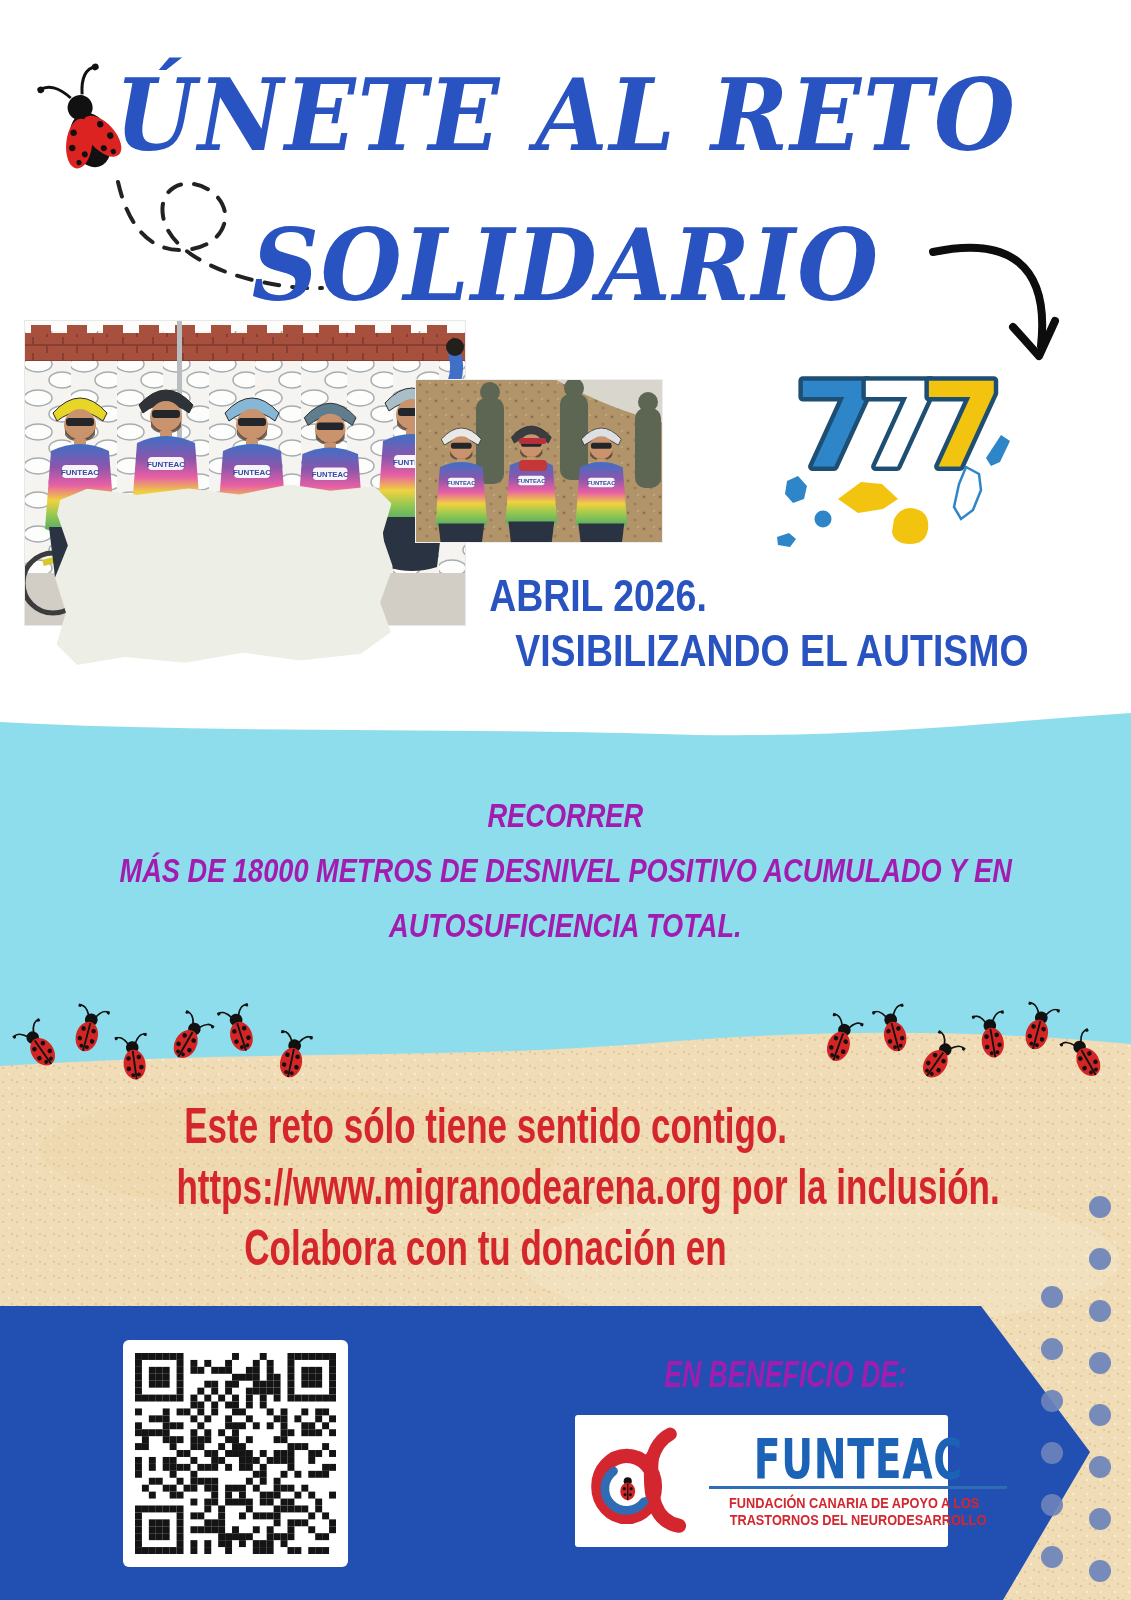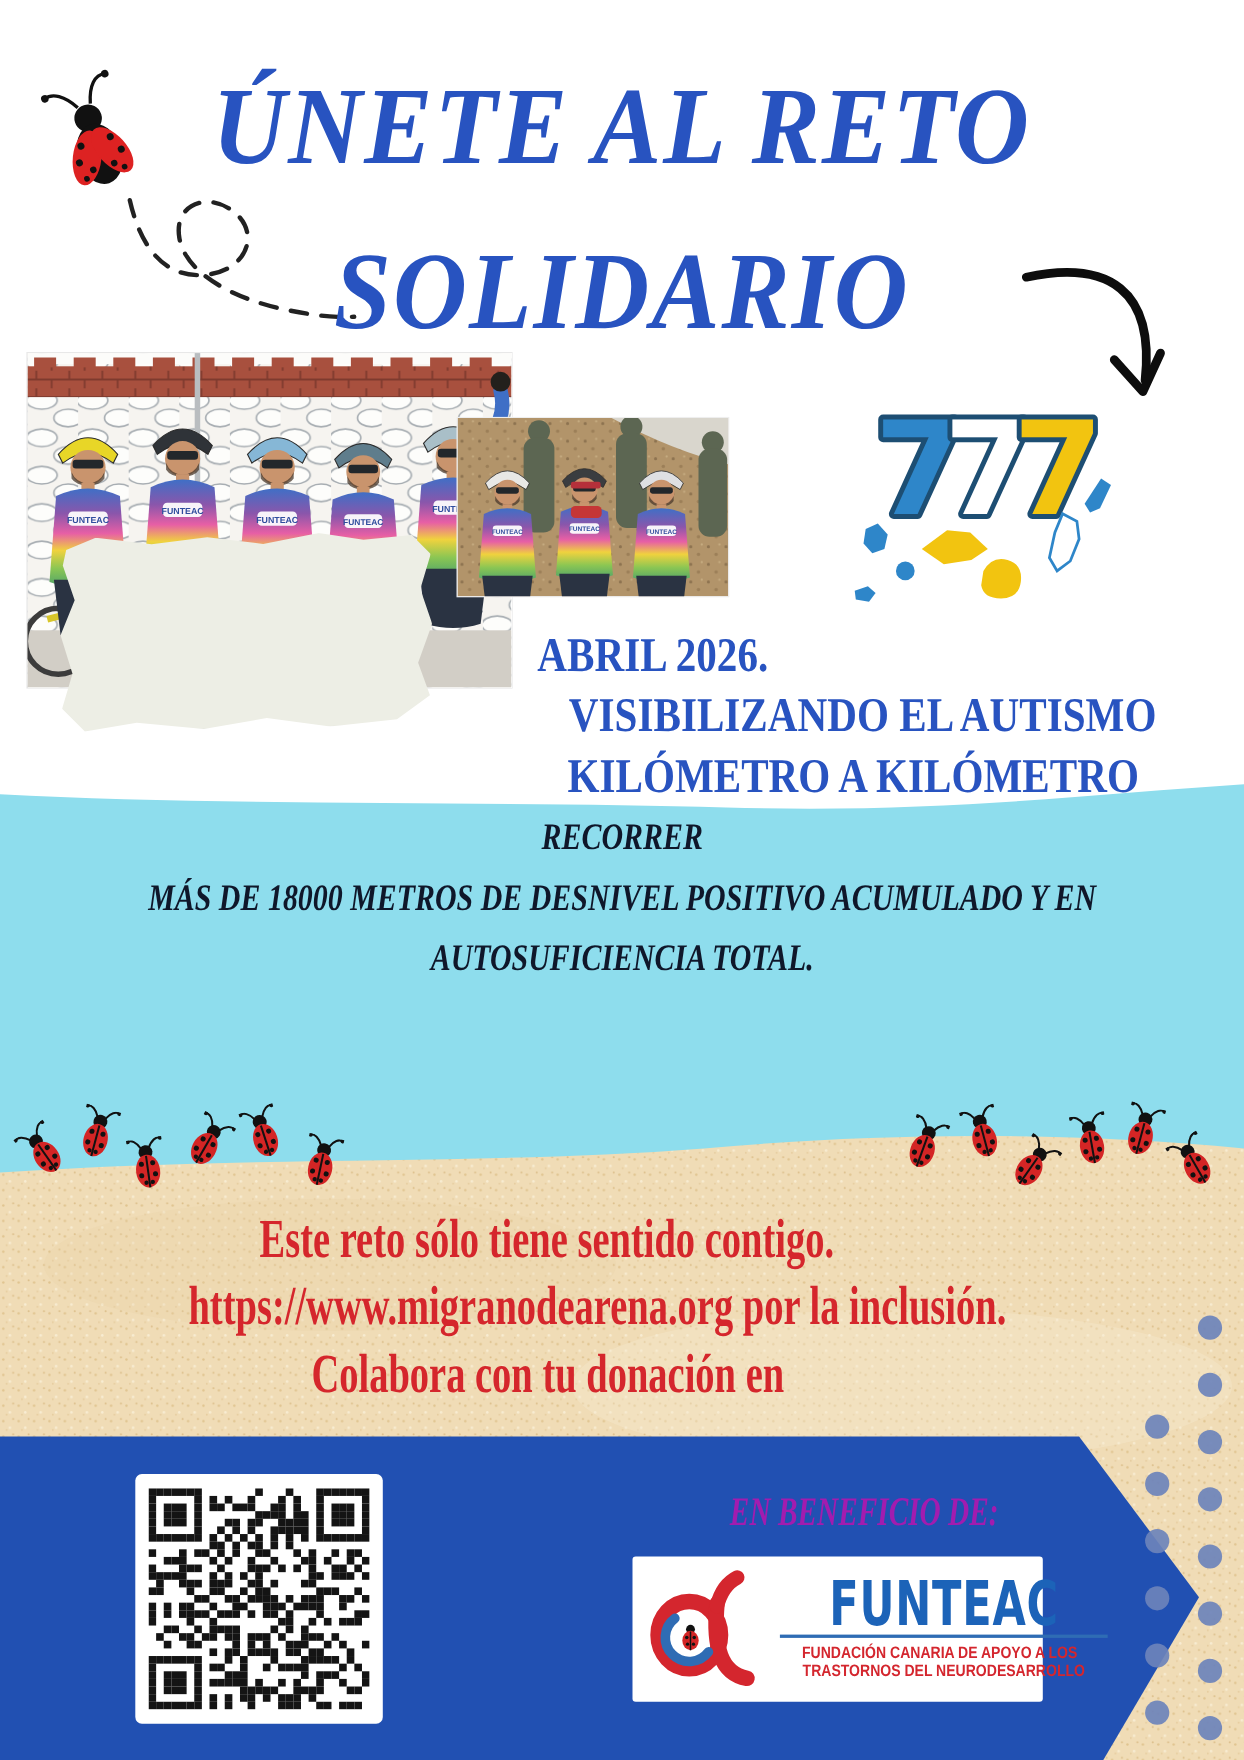--- a/index.html
+++ b/index.html
@@ -1,34 +1,34 @@
 <!DOCTYPE html>
 <html><head>
 <meta charset="utf-8">
 <style>
   html,body{margin:0;padding:0;background:#888;}
   .poster{position:relative;width:1131px;height:1600px;margin:0 auto;background:#ffffff;
           overflow:hidden;font-family:"Liberation Sans",sans-serif;}
   .abs{position:absolute;}
   svg{display:block;}
-  .line{display:block;white-space:nowrap;text-align:center;font-family:Liberation Serif, serif;}
+  .line{display:block;white-space:nowrap;text-align:center;}
   .sqz{display:inline-block;white-space:nowrap;}
   
   .title-block{left:0;top:40px;width:1131px;color:#2853c0;text-align:center;
                font:italic bold 100px "DejaVu Serif",serif;line-height:150px;letter-spacing:2px;z-index:7;}
   .title-block .sqz{transform:scaleX(.93);}
   .event-block{left:235px;top:568px;width:1131px;max-width:1131px;color:#2853c0;
                font:bold 44px "Liberation Sans",sans-serif;line-height:55px;z-index:7;width:1131px;left:0;}
   .event-block .line{text-align:left;}
   .event-block .sqz{transform:scaleX(.85);}
   .event-block{padding-left:470px;width:661px;box-sizing:border-box;}
-  .challenge-block{left:0;top:734px;width:1131px;color:#0f172a;
+  .challenge-block{left:0;top:788px;width:1131px;color:#a21caf;
                    font:italic bold 34px "Liberation Sans",sans-serif;line-height:55px;z-index:7;}
   .challenge-block .sqz{transform:scaleX(.80);}
-  .donation-block{left:12px;top:1096px;width:971px;color:#d5262c;
+  .donation-block{left:0;top:1096px;width:971px;color:#d5262c;
                   font:bold 50px "Liberation Sans",sans-serif;line-height:61px;z-index:7;}
   .donation-block .sqz{transform:scaleX(.70);}
   .names-block{left:30px;top:510px;width:400px;color:#2750be;
                font:italic bold 41px "Liberation Sans",sans-serif;line-height:44px;z-index:7;}
   .names-block .sqz{transform:scaleX(.78);}
   .beneficiary-label{left:560px;top:1356px;width:452px;color:#a21caf;
                      font:italic bold 37px "Liberation Sans",sans-serif;line-height:38px;z-index:7;}
   .beneficiary-label .sqz{transform:scaleX(.72);}
   
   .photo1{left:25px;top:321px;width:440px;height:304px;z-index:3;box-shadow:0 0 0 1px #e8e8e8;}
@@ -262,21 +262,20 @@
   <div class="abs torn-label"></div>
 
   <div class="abs title-block">
     <span class="line"><span class="sqz">ÚNETE AL RETO</span></span>
     <span class="line"><span class="sqz">SOLIDARIO</span></span>
   </div>
 
   <div class="abs event-block">
     <span class="line"><span class="sqz">ABRIL 2026.</span></span>
     <span class="line"><span class="sqz">VISIBILIZANDO EL AUTISMO</span></span>
-    <span class="line"><span class="sqz">KILÓMETRO A KILÓMETRO</span></span>
   </div>
 
   <div class="abs challenge-block">
     <span class="line"><span class="sqz">RECORRER</span></span>
     <span class="line"><span class="sqz">MÁS DE 18000 METROS DE DESNIVEL POSITIVO ACUMULADO Y EN</span></span>
     <span class="line"><span class="sqz">AUTOSUFICIENCIA TOTAL.</span></span>
   </div>
 
   <div class="abs donation-block">
     <span class="line"><span class="sqz">Este reto sólo tiene sentido contigo.</span></span>

